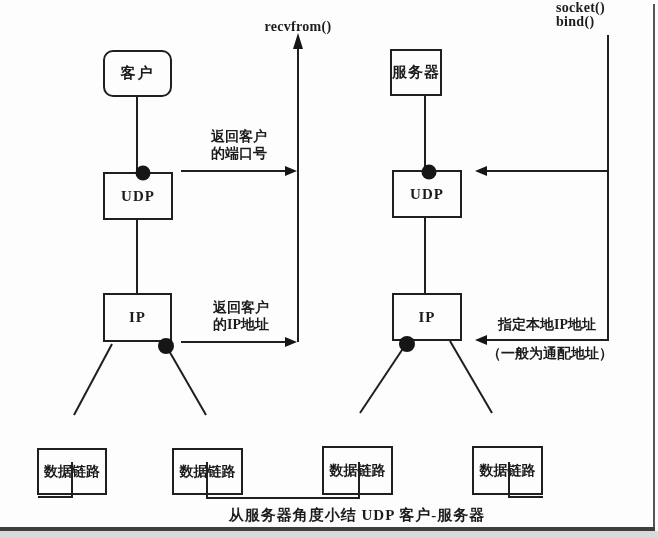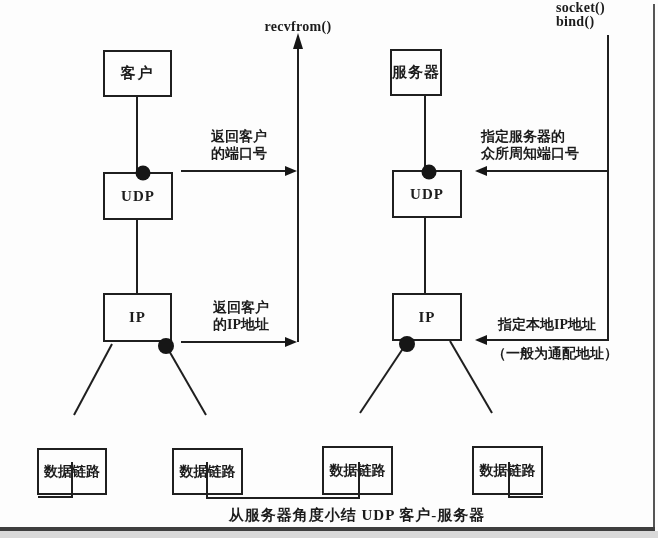--- a/index.html
+++ b/index.html
@@ -21,21 +21,21 @@
   .api-stack { line-height: 14px; text-align: left; }
   .anno { font-size: 14px; font-weight: bold; line-height: 17px; }
   .caption { font-size: 15px; font-weight: bold; text-align: center; letter-spacing: 1px; }
   .artifact { position: absolute; z-index: 5; }
 </style>
 </head>
 <body>
 
 <div class="page">
 
-  <div class="box" style="left:103px; top:50px;  width:69px; height:47px;">客户</div>
+  <div class="box" style="left:103px; top:50px;  width:69px; height:47px;border-radius:10px;">客户</div>
   <div class="box" style="left:103px; top:172px; width:70px; height:48px; letter-spacing:1px;">UDP</div>
   <div class="box" style="left:103px; top:293px; width:69px; height:49px; letter-spacing:1px;">IP</div>
   <div class="box small" style="left:37px;  top:415px; width:70px; height:47px;">数据链路</div>
   <div class="box small" style="left:172px; top:415px; width:71px; height:47px;">数据链路</div>
 
   <div class="box" style="left:390px; top:49px;  width:52px; height:47px; letter-spacing:1px;">服务器</div>
   <div class="box" style="left:392px; top:170px; width:70px; height:48px; letter-spacing:1px;">UDP</div>
   <div class="box" style="left:392px; top:293px; width:70px; height:48px; letter-spacing:1px;">IP</div>
   <div class="box small" style="left:322px; top:413px; width:71px; height:49px;">数据链路</div>
   <div class="box small" style="left:472px; top:413px; width:71px; height:49px;">数据链路</div>
@@ -75,30 +75,26 @@
   <div class="lbl api" style="left:260px; top:11px; width:76px; text-align:center;margin-top:8px;">recvfrom()</div>
   <div class="lbl api api-stack" style="left:556px; top:1px; width:77px;">
     <div>socket()</div>
     <div>bind()</div>
   </div>
 
   <div class="lbl anno" style="left:211px; top:128px;">
     <div>返回客户</div>
     <div>的端口号</div>
   </div>
-  <div class="lbl anno" style="left:481px; top:128px;">
-    <div>指定服务器的</div>
-    <div>众所周知端口号</div>
-  </div>
   <div class="lbl anno" style="left:213px; top:299px;">
     <div>返回客户</div>
     <div>的IP地址</div>
   </div>
   <div class="lbl anno" style="left:498px; top:316px; width:136px; text-align:left;">指定本地IP地址</div>
-  <div class="lbl anno" style="left:482px; top:345px; width:136px; text-align:right;">（一般为通配地址）</div>
+  <div class="lbl anno" style="left:482px; top:345px; width:136px; text-align:center;">（一般为通配地址）</div>
 
   <div class="lbl caption" style="left:157px; top:506px; width:400px;">从服务器角度小结 UDP 客户-服务器</div>
 
   <div class="artifact" style="left:653px; top:4px; width:2px; height:527px; background:#565656;"></div>
   <div class="artifact" style="left:0px; top:527px; width:655px; height:4px; background:#3f3f3f;"></div>
   <div class="artifact" style="left:0px; top:531px; width:658px; height:7px; background:#d9d9d9;"></div>
 
 </div>
 
 </body></html>

